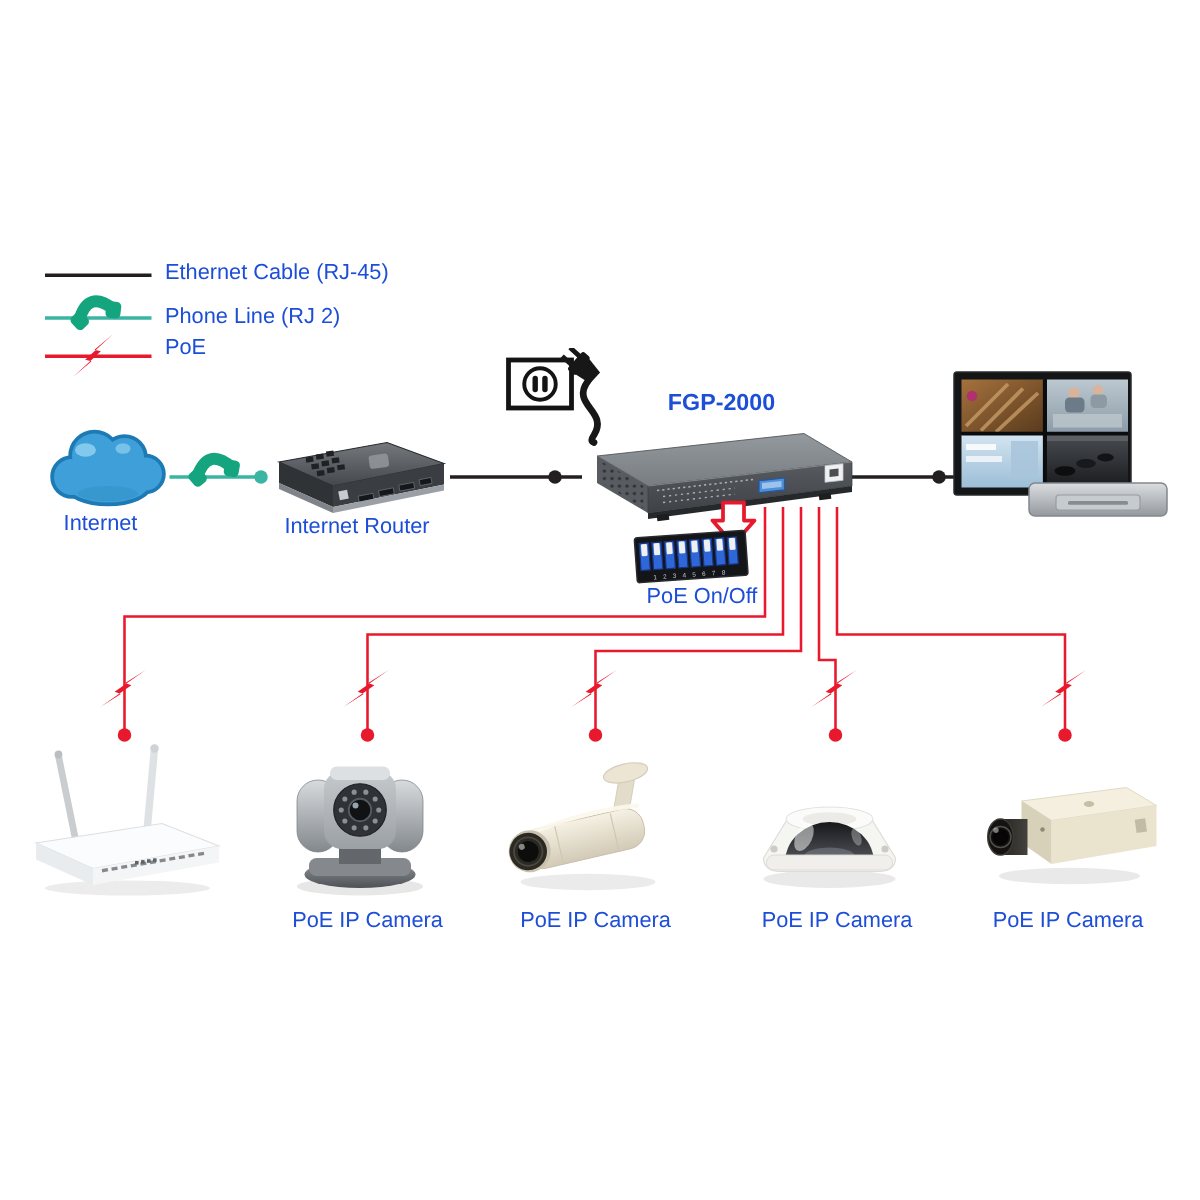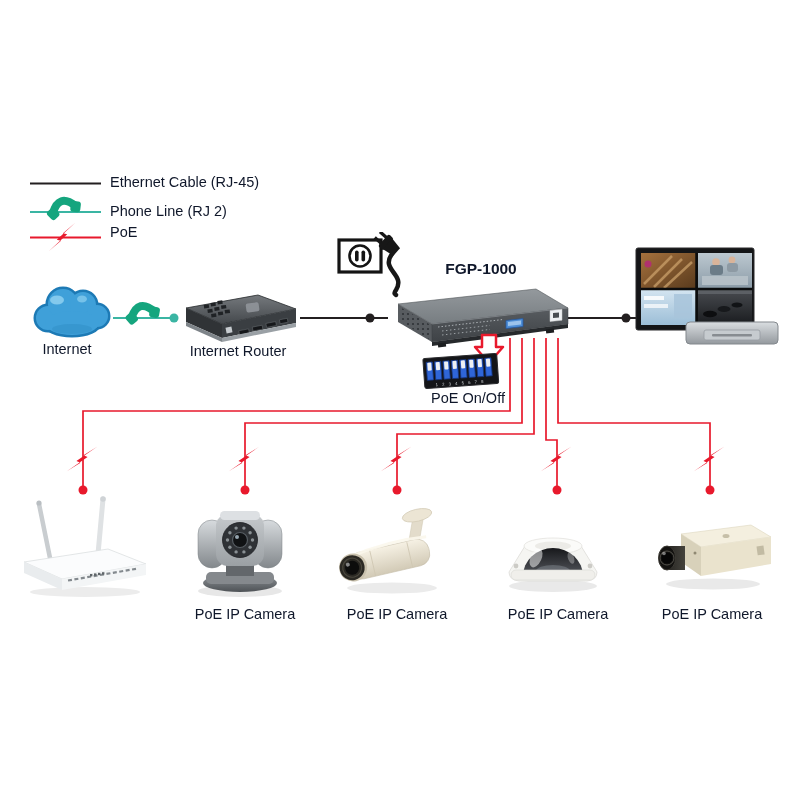--- a/index.html
+++ b/index.html
@@ -1,19 +1,19 @@
 <!DOCTYPE html>
 <html><head>
 <meta charset="utf-8">
 <style>
   html,body{margin:0;padding:0;background:#ffffff;}
   .stage{position:relative;width:800px;height:800px;background:#ffffff;overflow:hidden;
          font-family:"Liberation Sans",sans-serif;}
   svg.abs{position:absolute;}
-  .label{position:absolute;font-size:14.5px;color:#0f172a;text-align:center;
+  .label{position:absolute;font-size:14.5px;color:#1d4ed8;text-align:center;
          font-family:"Liberation Sans",sans-serif;white-space:nowrap;}
   .label.left{text-align:left;}
   .label.bold{font-weight:bold;font-size:15.5px;}
 </style>
 </head>
 <body>
 
 <div class="stage">
 
   <svg class="abs" style="left:0;top:0" width="800" height="800" viewBox="0 0 800 800">
@@ -394,21 +394,21 @@
     <circle cx="27" cy="57.5" r="1.8" fill="#ffffff" opacity="0.45"></circle>
     <circle cx="58" cy="57" r="1.5" fill="#8f8872"></circle>
   </svg>
 
   <div class="label left" style="left:110px;top:174px">Ethernet Cable (RJ-45)</div>
   <div class="label left" style="left:110px;top:203px">Phone Line (RJ 2)</div>
   <div class="label left" style="left:110px;top:224px">PoE</div>
 
   <div class="label" style="left:17px;top:341px;width:100px">Internet</div>
   <div class="label" style="left:158px;top:343px;width:160px">Internet Router</div>
-  <div class="label bold" style="left:421px;top:260px;width:120px">FGP-1000</div>
+  <div class="label bold" style="left:421px;top:260px;width:120px">FGP-2000</div>
   <div class="label" style="left:408px;top:390px;width:120px">PoE On/Off</div>
 
   <div class="label" style="left:165px;top:606px;width:160px">PoE IP Camera</div>
   <div class="label" style="left:317px;top:606px;width:160px">PoE IP Camera</div>
   <div class="label" style="left:478px;top:606px;width:160px">PoE IP Camera</div>
   <div class="label" style="left:632px;top:606px;width:160px">PoE IP Camera</div>
 
 </div>
 
 </body></html>

